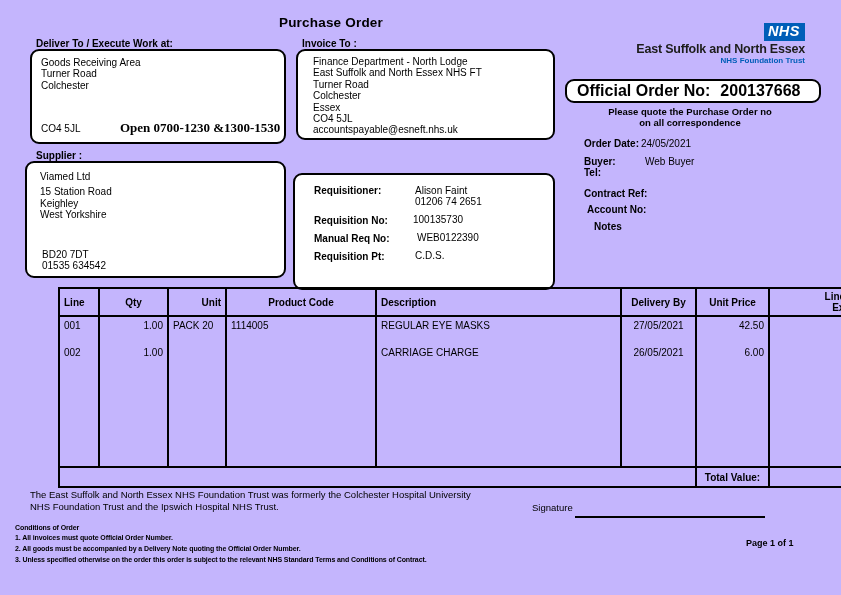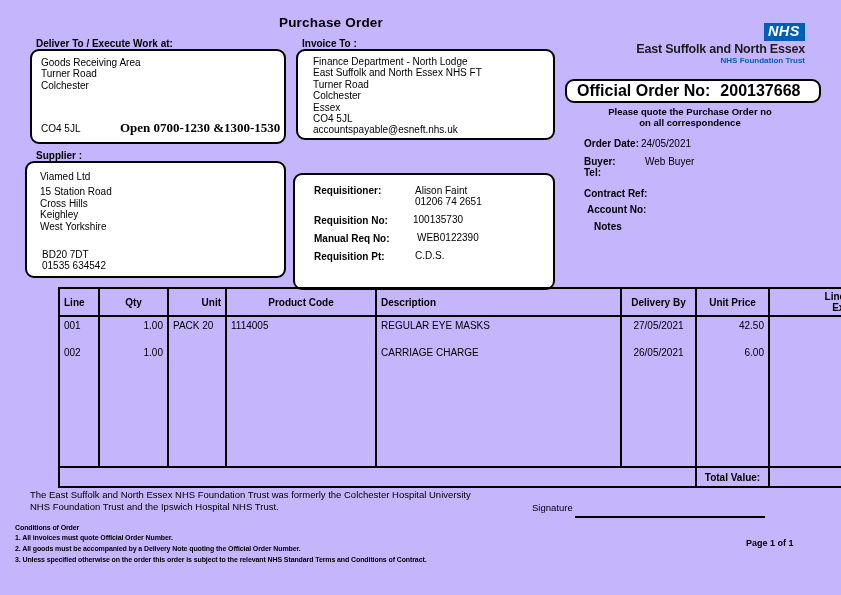--- a/index.html
+++ b/index.html
@@ -97,21 +97,20 @@
   <div class="abs fld-label" style="left:568px; top:188px;">Contract Ref:</div>
   <div class="abs fld-value" style="left:645px; top:188px;"></div>
   <div class="abs fld-label" style="left:571px; top:204px;">Account No:</div>
   <div class="abs fld-value" style="left:645px; top:204px;"></div>
   <div class="abs fld-label" style="left:578px; top:221px;">Notes</div>
 
   <div class="abs boxlabel" style="left:36px; top:150px;">Supplier :</div>
   <div class="rbox" style="left:25px; top:161px; width:261px; height:117px; padding:8px 13px;">
     <div class="addr" style="margin-bottom:4px;">Viamed Ltd</div>
     <div class="addr">15 Station Road</div>
-    <div class="addr">Cross Hills</div>
     <div class="addr">Keighley</div>
     <div class="addr">West Yorkshire</div>
     <div class="abs addr" style="left:15px; top:86px;">BD20 7DT</div>
     <div class="abs addr" style="left:15px; top:97px;">01535 634542</div>
   </div>
 
   <div class="rbox" style="left:293px; top:173px; width:262px; height:117px;">
     <div class="req-label" style="left:19px; top:10px;">Requisitioner:</div>
     <div class="req-value" style="left:120px; top:10px;">Alison Faint</div>
     <div class="req-value" style="left:120px; top:21px;">01206 74 2651</div>

